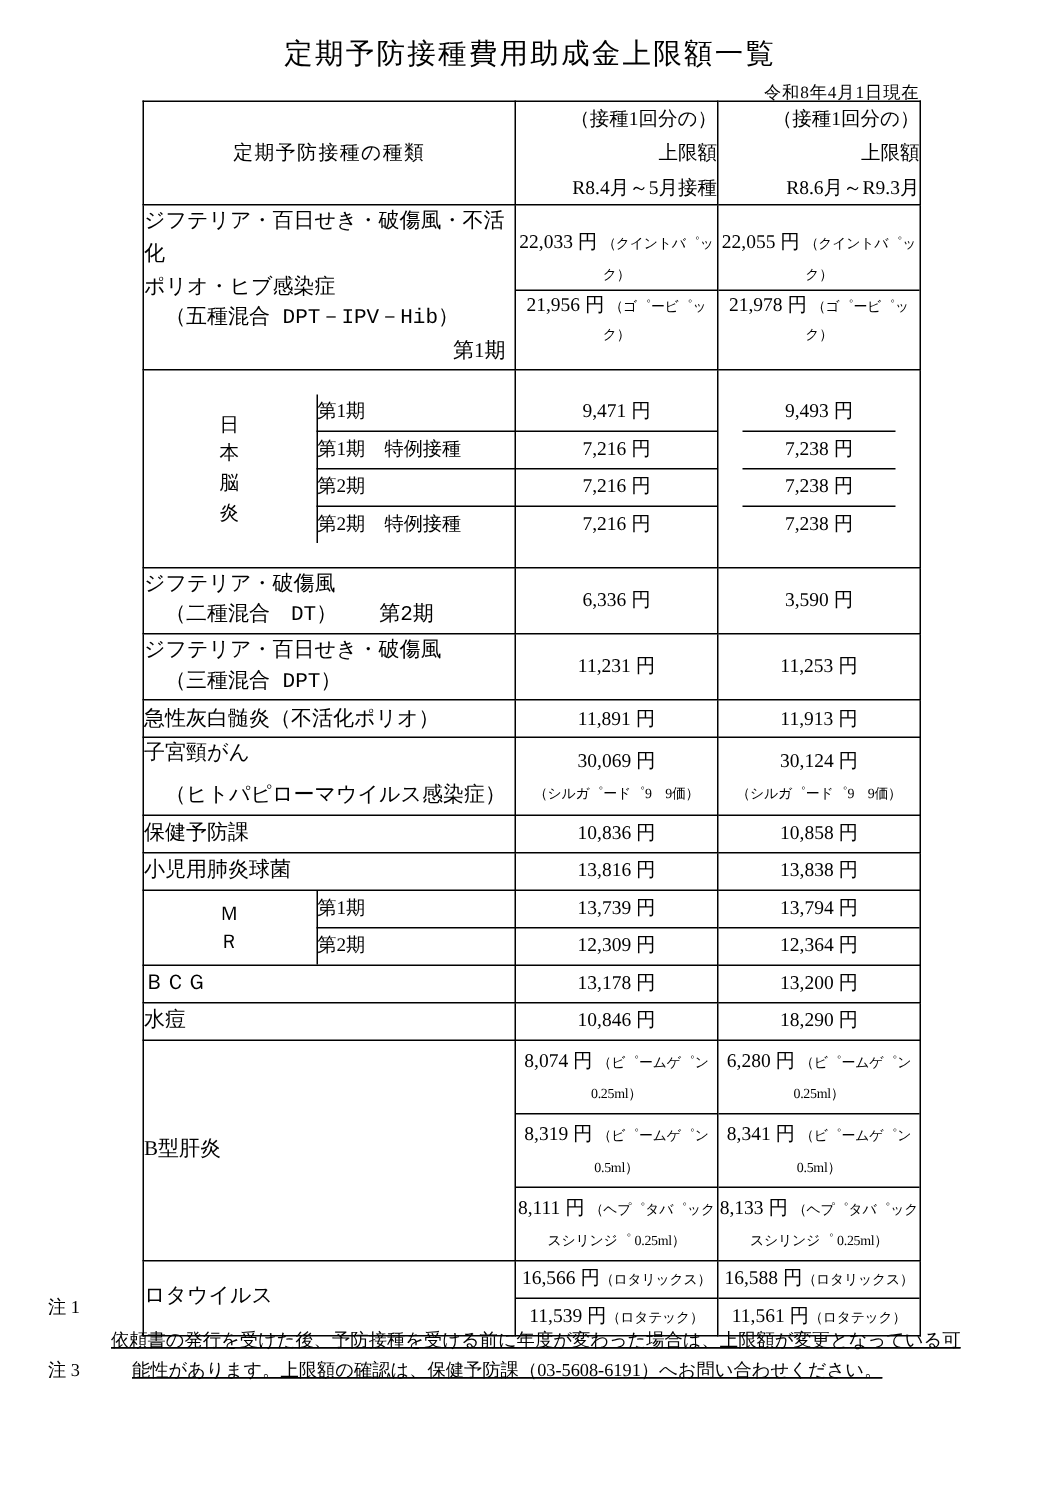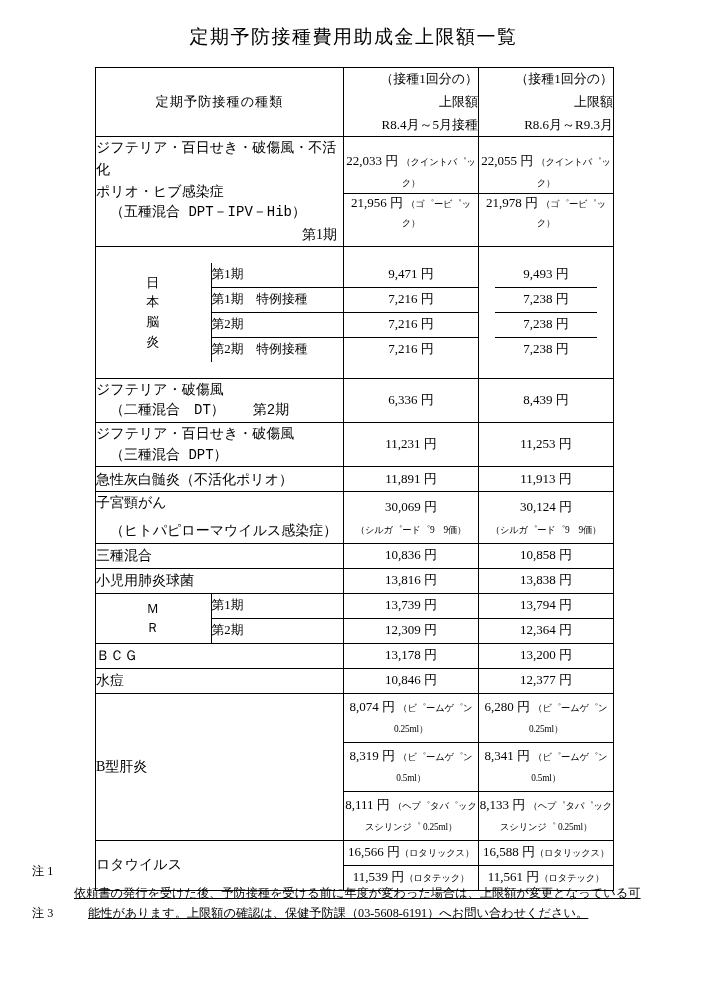--- a/index.html
+++ b/index.html
@@ -148,20 +148,21 @@
   .note-body .l2 { display: block; padding-left: 14px; }
   .underline-note .note-body span,
   .underline-note .note-body { text-decoration: underline; }
 </style>
 </head>
 <body>
 
 <div class="page">
 
   <div class="doc-title">定期予防接種費用助成金上限額一覧</div>
+  <div class="doc-date">令和8年4月1日現在</div>
 
   <div class="tbl-wrap">
     <table class="main">
       <colgroup>
         <col class="col-name">
           <col class="col-price1">
           <col class="col-price2">
       </colgroup>
       <tbody>
 
@@ -290,21 +291,21 @@
               </table>
           </td>
         </tr>
 
         <tr>
           <td class="name-cell" style="height:42px">
             <span style="display:block">ジフテリア・破傷風</span>
             <span class="indent1">（二種混合　DT）　　第2期</span>
           </td>
           <td class="price">6,336 円</td>
-          <td class="price">8,439 円</td>
+          <td class="price">3,590 円</td>
         </tr>
 
         <tr>
           <td class="name-cell" style="height:42px">
             <span style="display:block">ジフテリア・百日せき・破傷風</span>
             <span class="indent1">（三種混合 DPT）</span>
           </td>
           <td class="price">11,231 円</td>
           <td class="price">11,253 円</td>
         </tr>
@@ -324,21 +325,21 @@
             <span class="amt" style="display:block">30,069 円</span>
             <span class="kana" style="display:block;padding-top:5px">（シルガ゜ード゜9　9価）</span>
           </td>
           <td class="price price-2line">
             <span class="amt" style="display:block">30,124 円</span>
             <span class="kana" style="display:block;padding-top:5px">（シルガ゜ード゜9　9価）</span>
           </td>
         </tr>
 
         <tr>
-          <td class="name-cell" style="height:24px">三種混合</td>
+          <td class="name-cell" style="height:24px">保健予防課</td>
           <td class="price">10,836 円</td>
           <td class="price">10,858 円</td>
         </tr>
 
         <tr>
           <td class="name-cell" style="height:24px">小児用肺炎球菌</td>
           <td class="price">13,816 円</td>
           <td class="price">13,838 円</td>
         </tr>
 
@@ -391,21 +392,21 @@
 
         <tr>
           <td class="name-cell" style="height:24px">ＢＣＧ</td>
           <td class="price">13,178 円</td>
           <td class="price">13,200 円</td>
         </tr>
 
         <tr>
           <td class="name-cell" style="height:24px">水痘</td>
           <td class="price">10,846 円</td>
-          <td class="price">12,377 円</td>
+          <td class="price">18,290 円</td>
         </tr>
 
         <tr>
           <td class="name-cell" style="height:144px;vertical-align:middle">B型肝炎</td>
           <td style="padding:0">
             <table class="inner">
                 <tbody>
               <tr>
                     <td class="price price-2line" style="height:48px">
                 <span class="amt">8,074 円</span>

